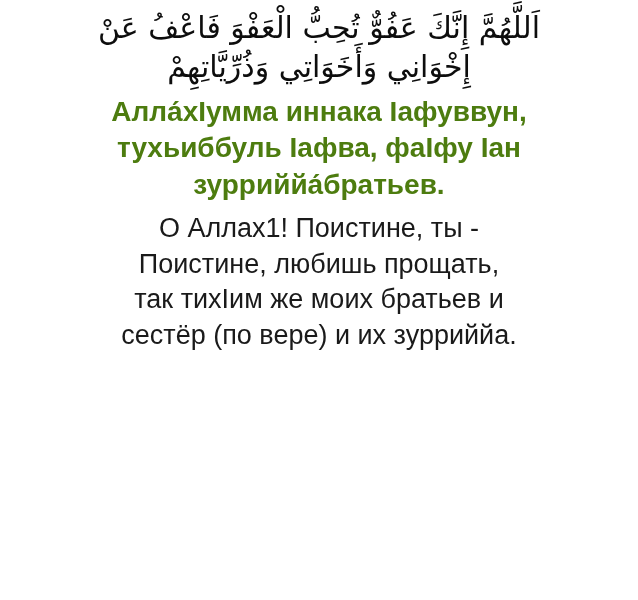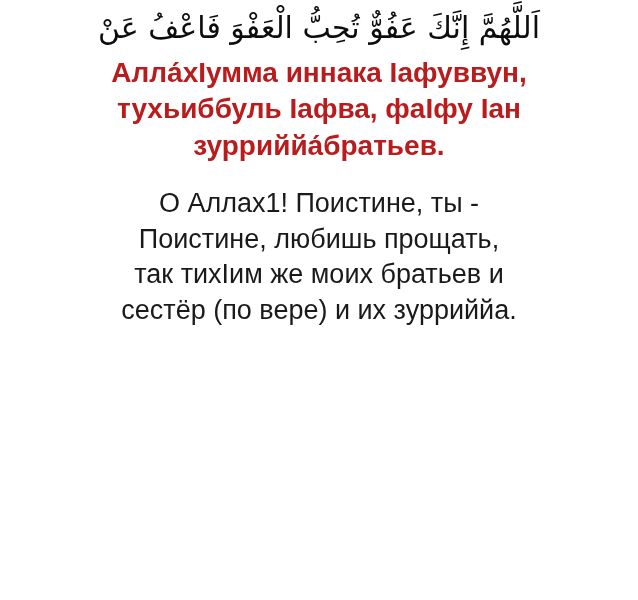--- a/index.html
+++ b/index.html
@@ -37,49 +37,50 @@
   }
   .arabic .ln {
     display: block;
     white-space: nowrap;
   }
   .translit {
     text-align: center;
     font-weight: bold;
     font-size: 28px;
     line-height: 1.30;
-    color: #b91c1c;
+    color: #4d7c0f;
     width: 100%;
     margin: 2px 0 6px 0;
   }
   .translit .ln {
     display: block;
     white-space: nowrap;
   }
   .meaning {
     text-align: center;
     font-weight: normal;
     font-size: 27px;
     line-height: 1.32;
     color: #1a1a1a;
     width: 100%;
-    margin: 16px 0 0 0;
+    margin: 2px 0 0 0;
   }
   .meaning .ln {
     display: block;
     white-space: nowrap;
   }
 </style>
 </head>
 <body>
 
 <div class="page">
 
   <div class="arabic">
     <span class="ln">اَللَّهُمَّ إِنَّكَ عَفُوٌّ تُحِبُّ الْعَفْوَ فَاعْفُ عَنْ</span>
+    <span class="ln">إِخْوَانِي وَأَخَوَاتِي وَذُرِّيَّاتِهِمْ</span>
   </div>
 
   <div class="translit">
     <span class="ln">Алла́хIумма иннака Iафуввун,</span>
     <span class="ln">тухьиббуль Iафва, фаIфу Iан</span>
     <span class="ln">зурриййа́братьев.</span>
   </div>
 
   <div class="meaning">
     <span class="ln">О Аллах1! Поистине, ты -</span>

